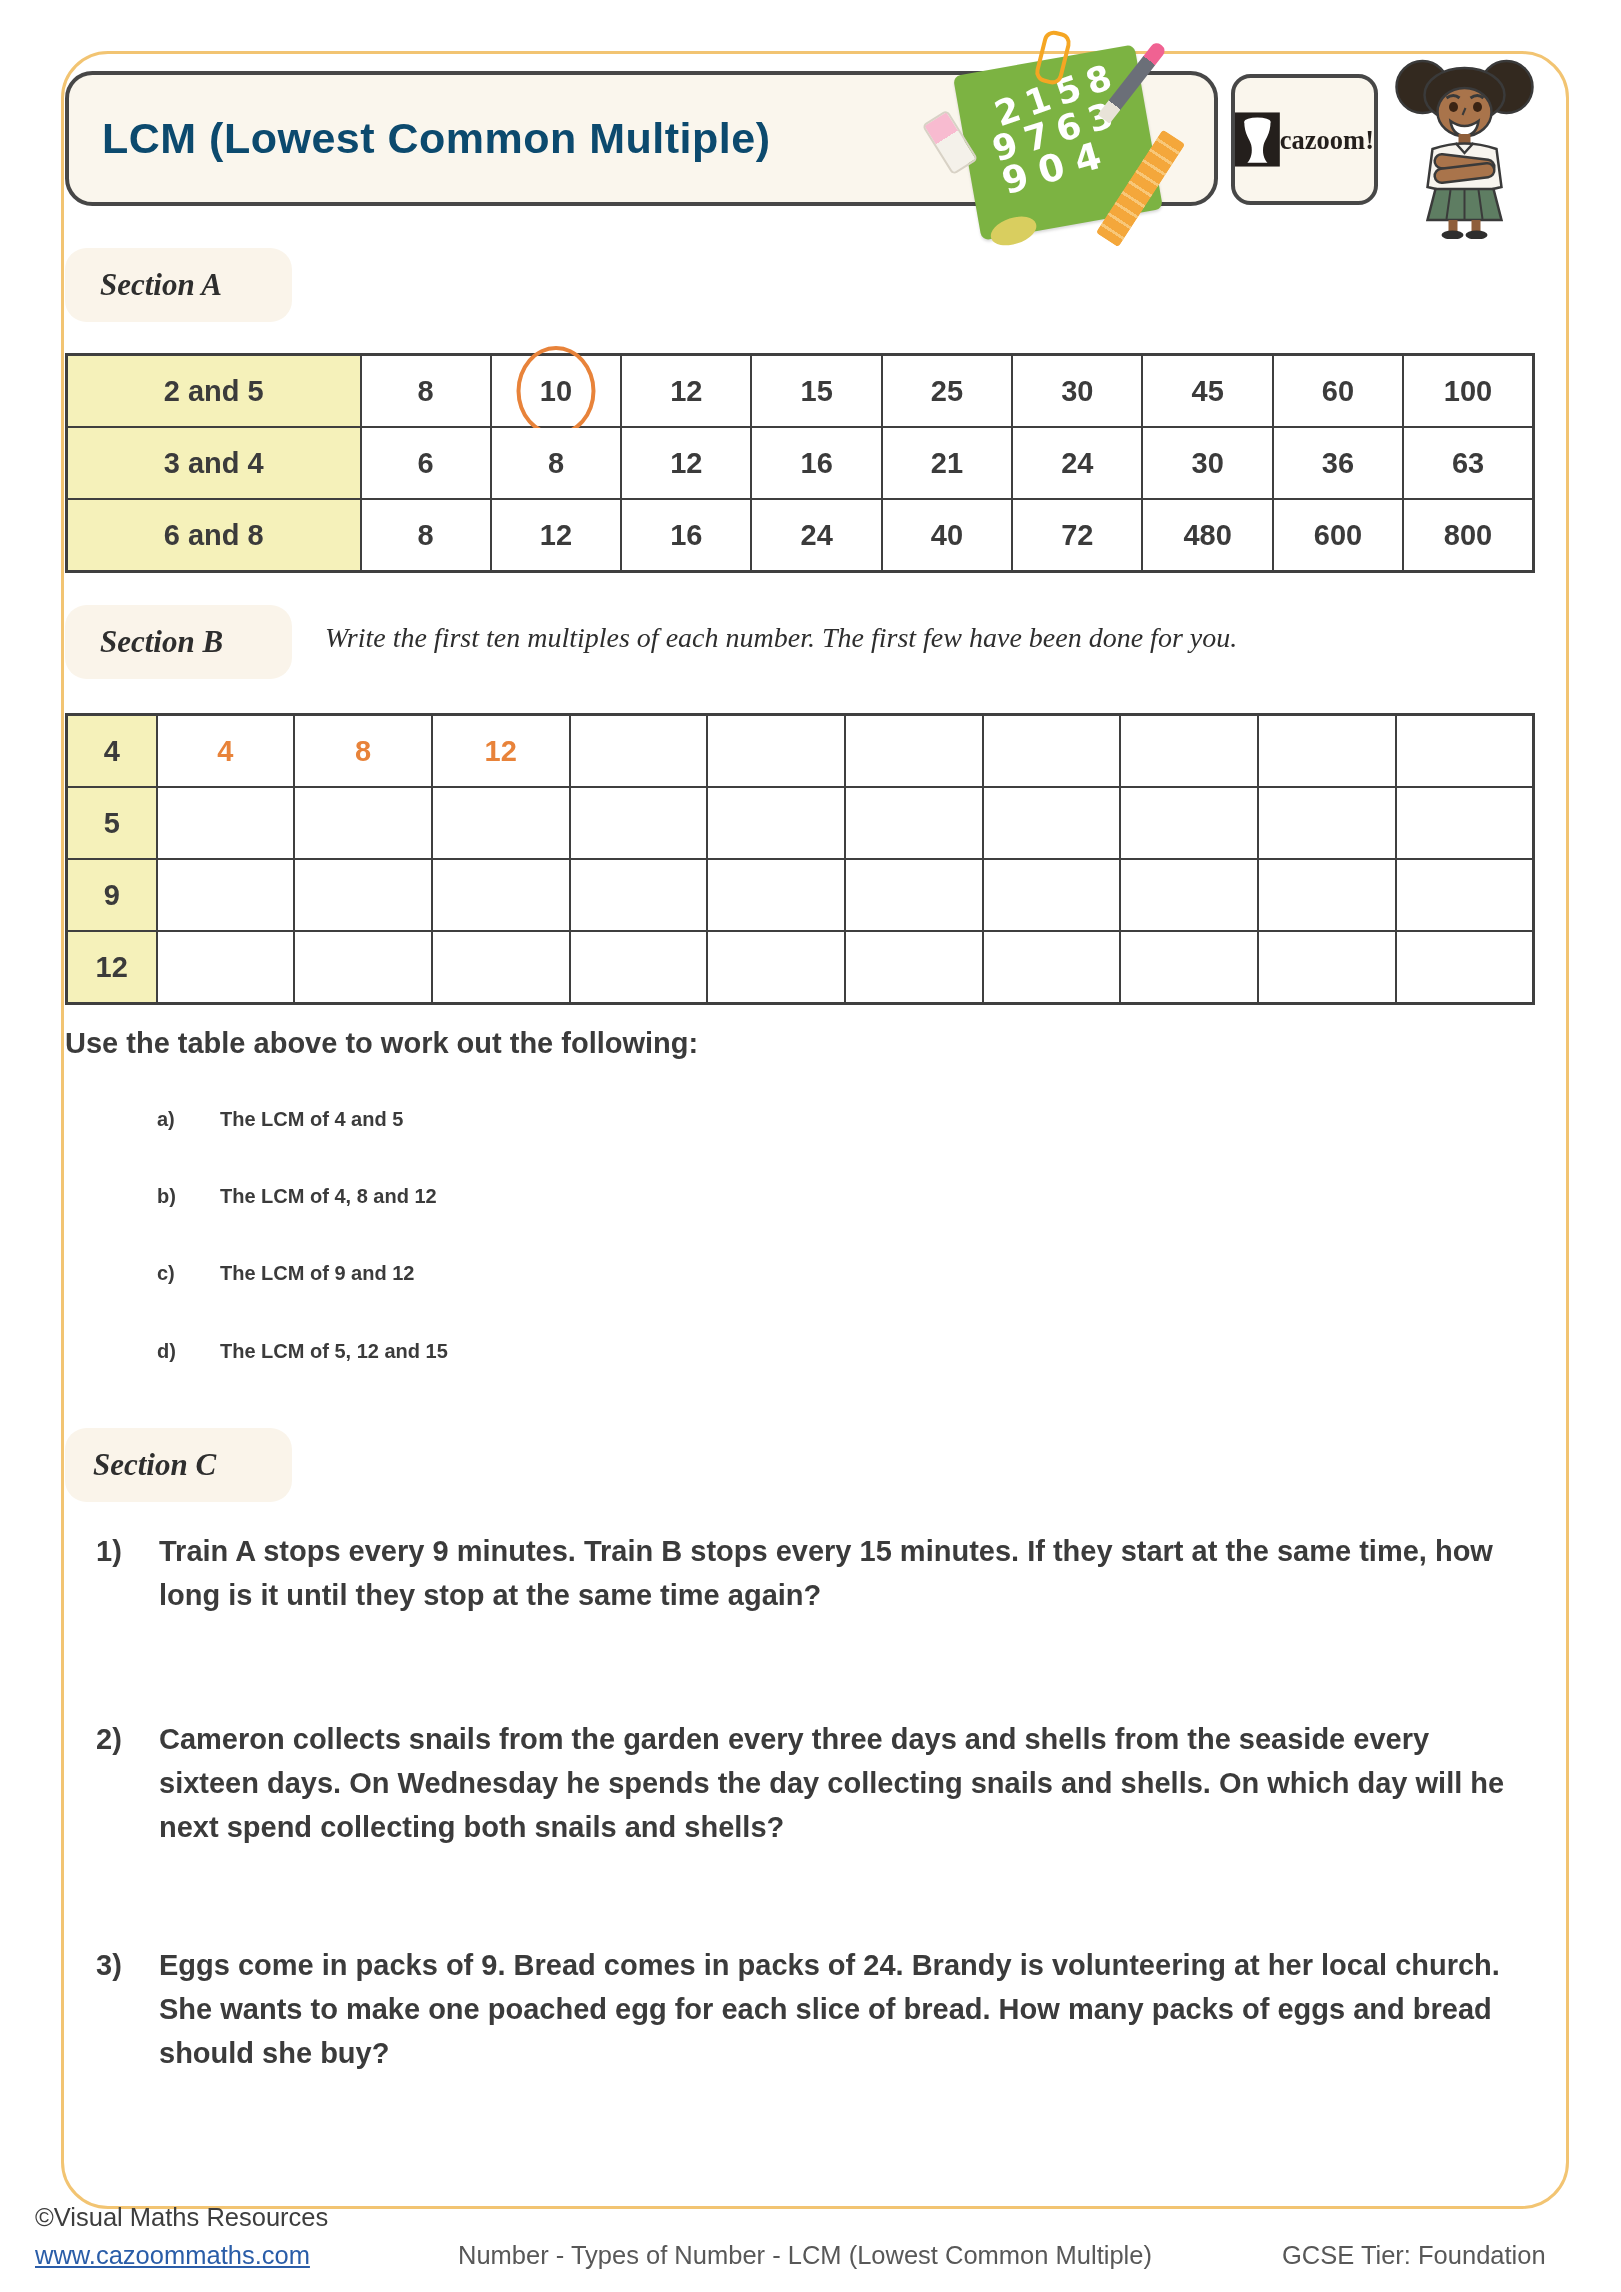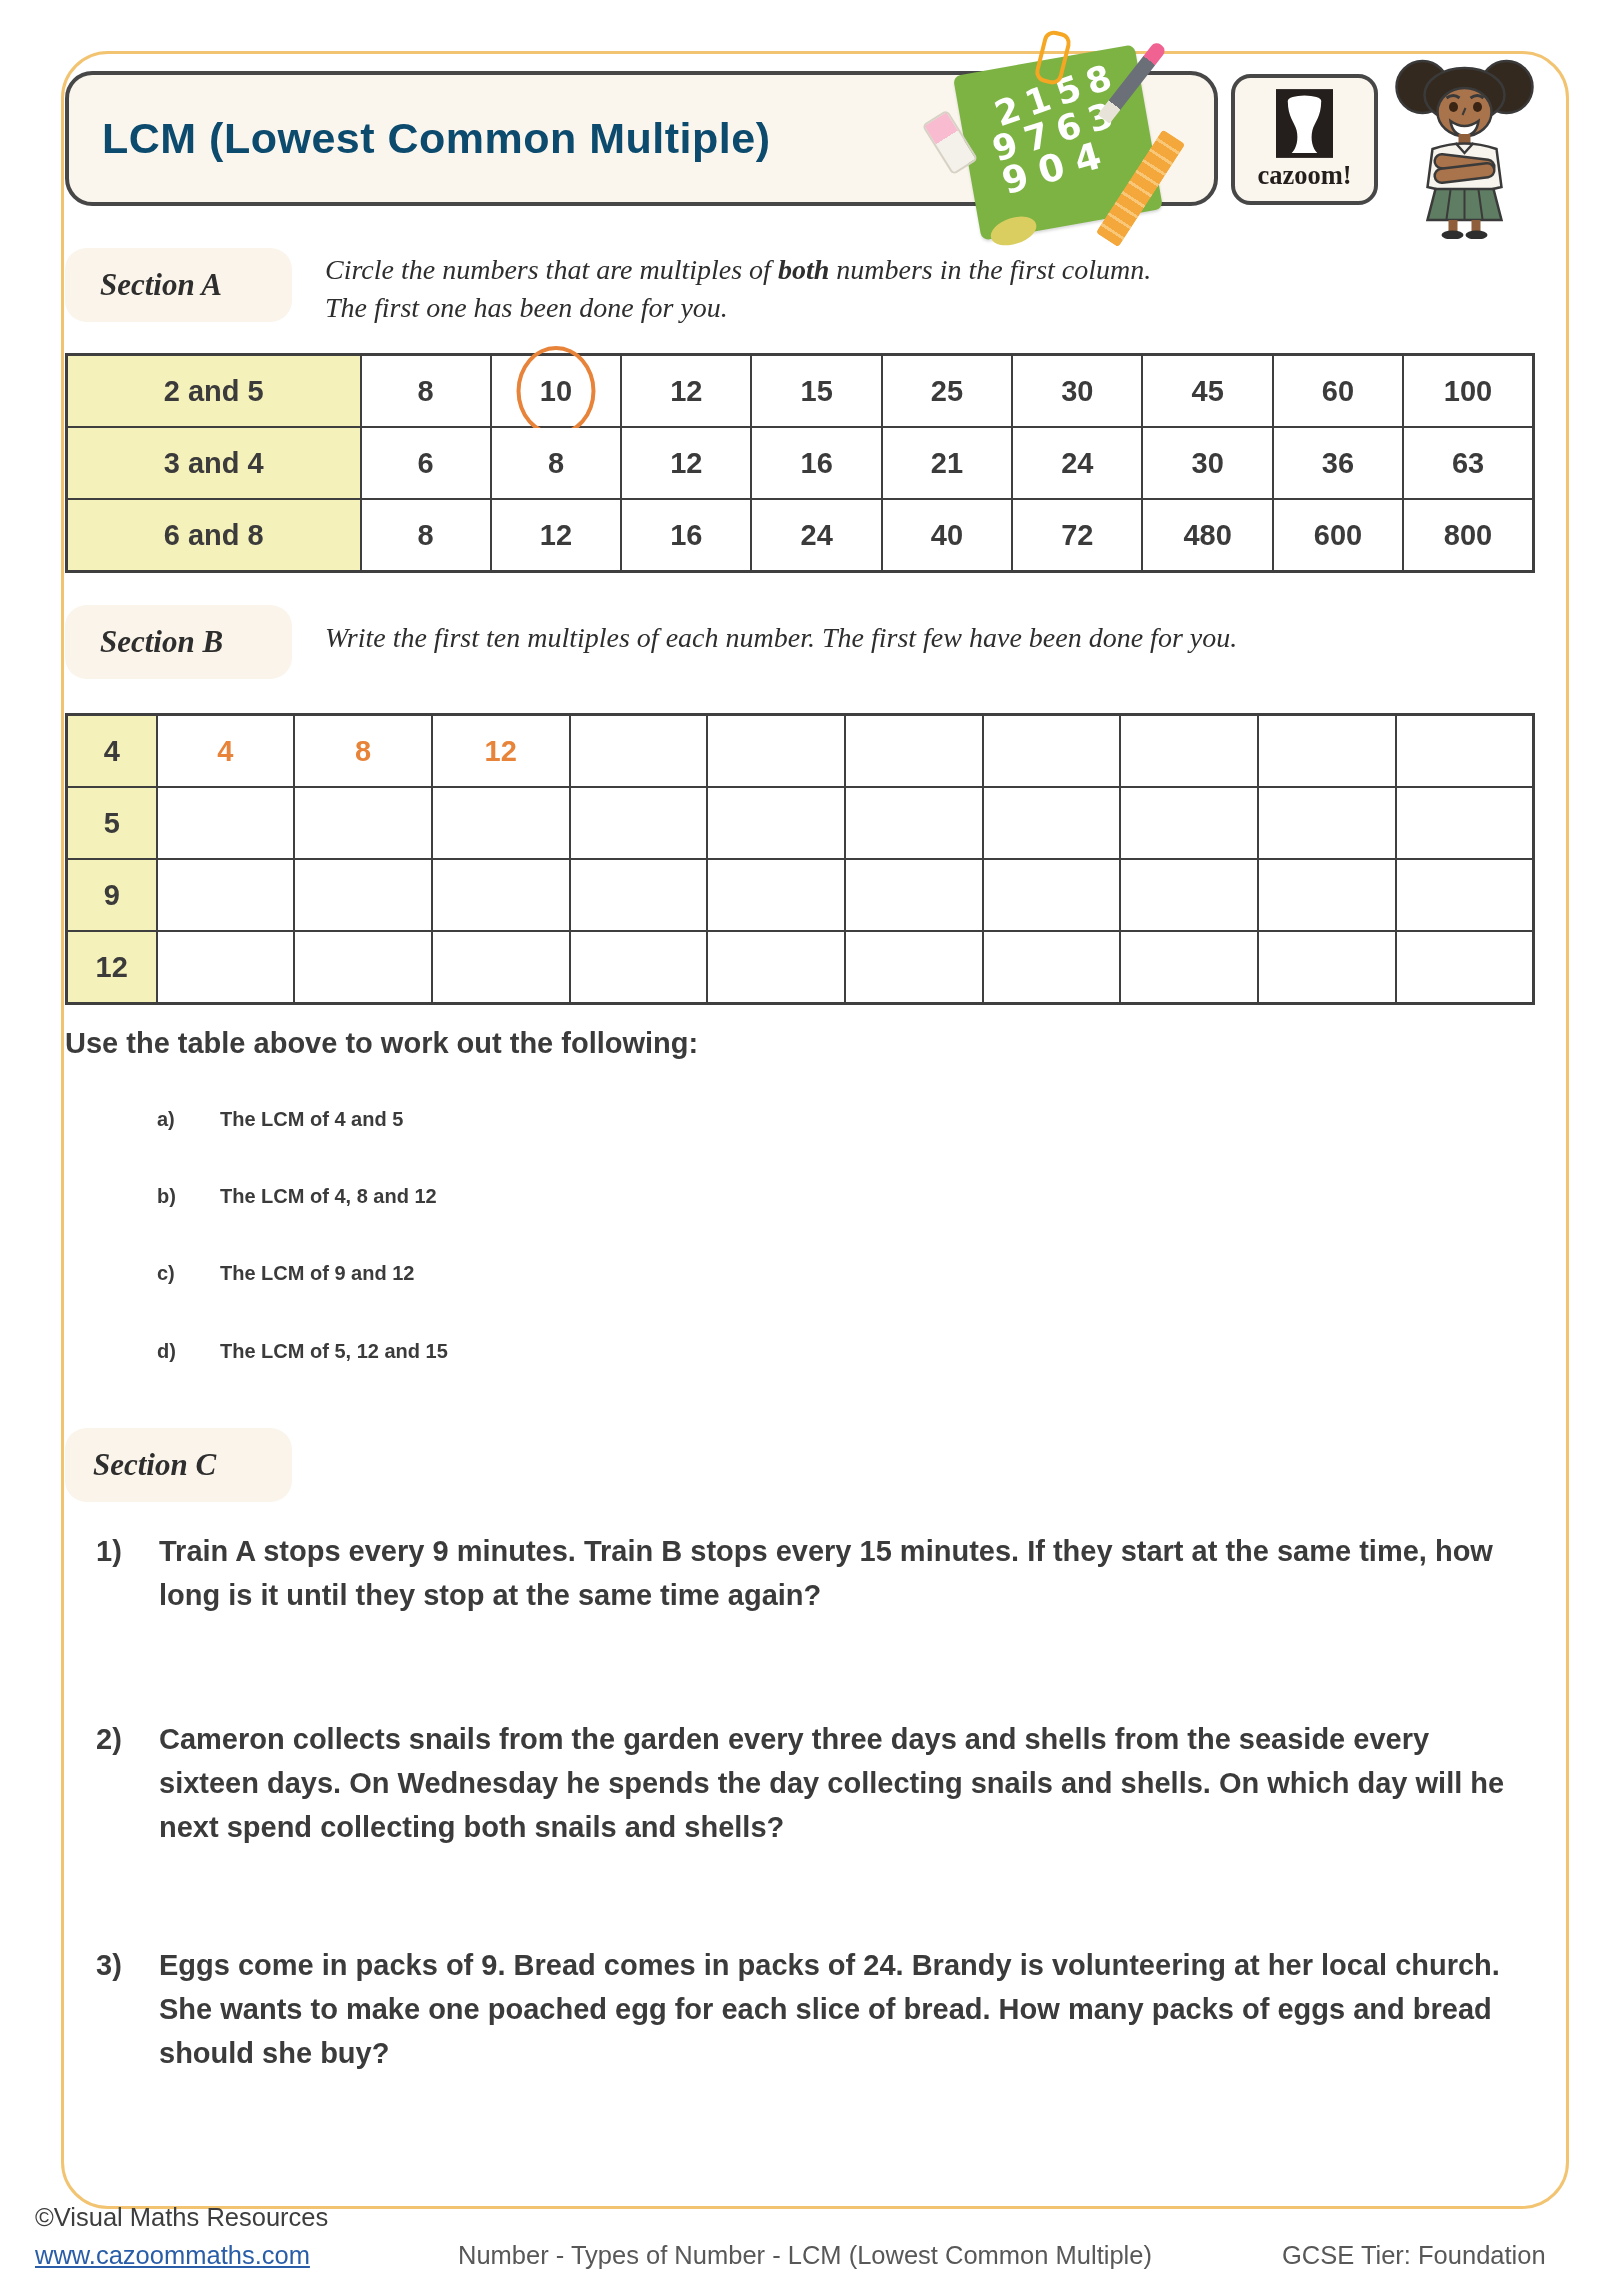--- a/index.html
+++ b/index.html
@@ -28,21 +28,21 @@
   .ruler{position:absolute;left:194px;top:90px;width:27.4px;height:123px;background:#F4A73B;
          transform:rotate(33deg);border-radius:3.9px;z-index:6;
          background-image:repeating-linear-gradient(to bottom,transparent 0 9.8px,#F8C778 9.8px 12.7px);}
   .eraser{position:absolute;left:2px;top:76px;width:25.5px;height:55px;transform:rotate(-32deg);
           background:linear-gradient(to bottom,#F8BBD0 0 21.6px,#F4F1EA 21.6px 100%);
           border-radius:4.9px;border:2px solid #d8d2c6;z-index:6;}
   .sticker{position:absolute;left:57px;bottom:2px;width:47px;height:25.5px;background:#D9CE5F;
            border-radius:50%;transform:rotate(-18deg);z-index:6;}
   
   .logo-box{position:absolute;left:1231px;top:74px;width:139px;height:123px;background:#FAF6ED;
-            border:4.9px solid #474747;border-radius:19.6px;display:flex;flex-direction:column;
+            border:4.9px solid #474747;border-radius:19.6px;display:flex;flex-direction:row;
             align-items:center;justify-content:center;}
   .logo-text{font-family:"Liberation Serif",serif;font-weight:700;font-size:26.5px;color:#241f1c;margin-top:2px;}
   
   .girl{position:absolute;left:1384px;top:49px;width:161px;height:190px;}
   
   .sec-label{position:absolute;left:65px;width:227px;height:74px;background:#FAF4EA;border-radius:21.6px;
              display:flex;align-items:center;font-family:"Liberation Serif",serif;
              font-style:italic;font-weight:700;font-size:31px;color:#2e2e2e;padding-left:35px;box-sizing:border-box;}
   .instr{position:absolute;left:325px;font-family:"Liberation Serif",serif;font-style:italic;
          font-size:28px;line-height:38px;color:#2e2e2e;}
@@ -128,24 +128,20 @@
       <rect x="64" y="171" width="9" height="13" fill="#8F5E3A" stroke="none"></rect>
       <rect x="87" y="171" width="9" height="13" fill="#8F5E3A" stroke="none"></rect>
       <ellipse cx="68" cy="186" rx="11" ry="4.5" fill="#2e2e2e" stroke="none"></ellipse>
       <ellipse cx="92" cy="186" rx="11" ry="4.5" fill="#2e2e2e" stroke="none"></ellipse>
     </g>
   </svg>
 
   <div class="sec-label" style="top:248px;">
     <span>Section A</span>
   </div>
-  <div class="instr" style="top:251px;">
-    <div><span>Circle the numbers that are multiples of </span><span class="b">both</span><span> numbers in the first column.</span></div>
-    <div><span>The first one has been done for you.</span></div>
-  </div>
 
   <table class="wtable tableA" style="top:353px;">
     <colgroup>
         <col style="width:294px;">
         <col>
         <col>
         <col>
         <col>
         <col>
         <col>

